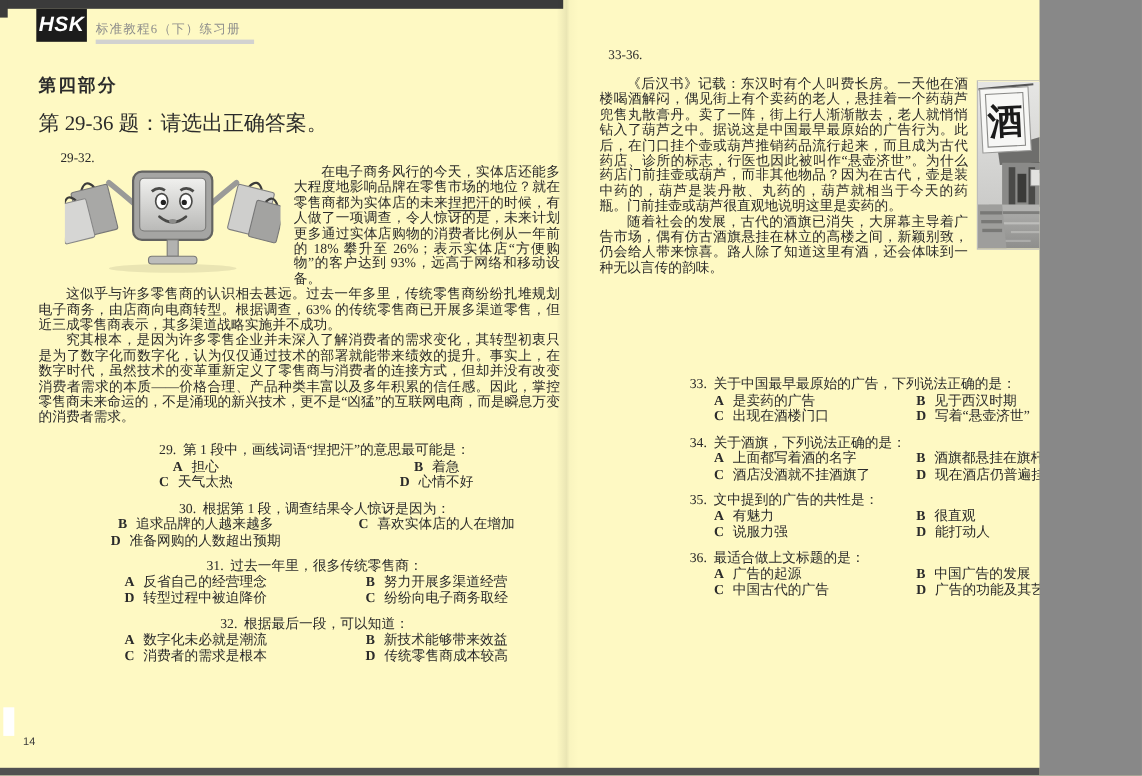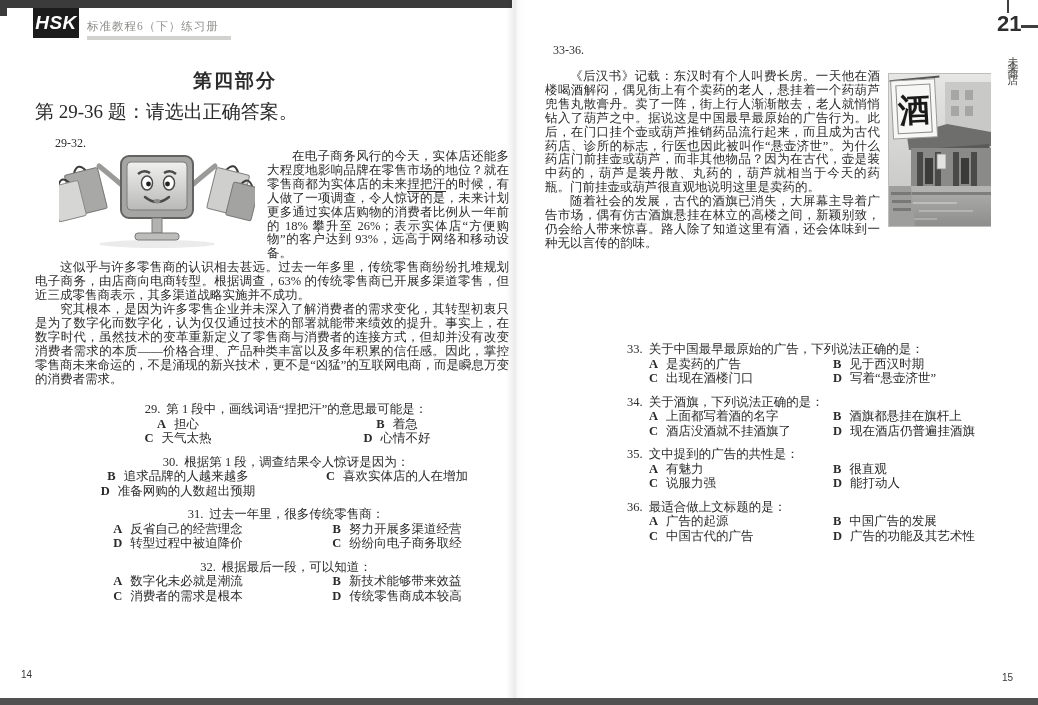--- a/index.html
+++ b/index.html
@@ -1,18 +1,18 @@
 <!DOCTYPE html>
 <html><head>
 <meta charset="utf-8">
 <style>
   html,body { margin:0; padding:0; background:#888; }
   .scan {
-    position:relative; width:1038px; height:705px; overflow:hidden;
-    background:#ffffff;
+    position:relative; width:945px; height:705px; overflow:hidden;
+    background:#fef9c3;
     font-family:"Liberation Serif", serif;
     color:#2b2b2b;
   }
   .edge { position:absolute; background:#3b3b3b; }
   .top-edge-left { left:0; top:0; width:512px; height:8px; }
   .left-edge-notch { left:0; top:0; width:7px; height:16px; }
   .bottom-edge { left:0; top:698px; width:1038px; height:7px; background:#515151; }
   .gutter {
     position:absolute; left:506px; top:0; width:20px; height:705px;
     background:linear-gradient(90deg, rgba(0,0,0,0) 0%, rgba(0,0,0,0.08) 45%, rgba(0,0,0,0.02) 60%, rgba(0,0,0,0) 100%);
@@ -40,22 +40,22 @@
     font-family:"Liberation Sans", sans-serif; font-weight:bold; font-size:22px; color:#2e2e2e;
   }
   .lesson-dash { position:absolute; left:1021px; top:25px; width:17px; height:3px; background:#3f3f3f; }
   .lesson-title-vertical {
     position:absolute; left:1005px; top:47px;
     writing-mode:vertical-rl; font-size:11px; color:#4a4a48; letter-spacing:6px;
   }
 
   
   .section-title {
-    position:absolute; left:35px; top:68px; width:400px; text-align:center;
-    font-size:19px; font-weight:bold; letter-spacing:2px;
+    position:absolute; left:35px; top:68px; width:400px; 
+    font-size:16px; font-weight:bold; letter-spacing:2px;
   }
   .instructions { position:absolute; left:35px; top:99px; font-size:19px; }
   .passage-label { position:absolute; font-size:12px; }
   .passage-label-left  { left:55px;  top:136px; }
   .passage-label-right { left:553px; top:43px; }
 
   .passage { position:absolute; text-align:justify; font-size:12.5px; line-height:13.9px; overflow:hidden; }
   .left-passage  { left:35px;  top:150px; width:474px; height:253px; }
   .right-passage { left:545px; top:70px;  width:446px; height:264px; }
   .passage p { margin:0; text-indent:2em; }

